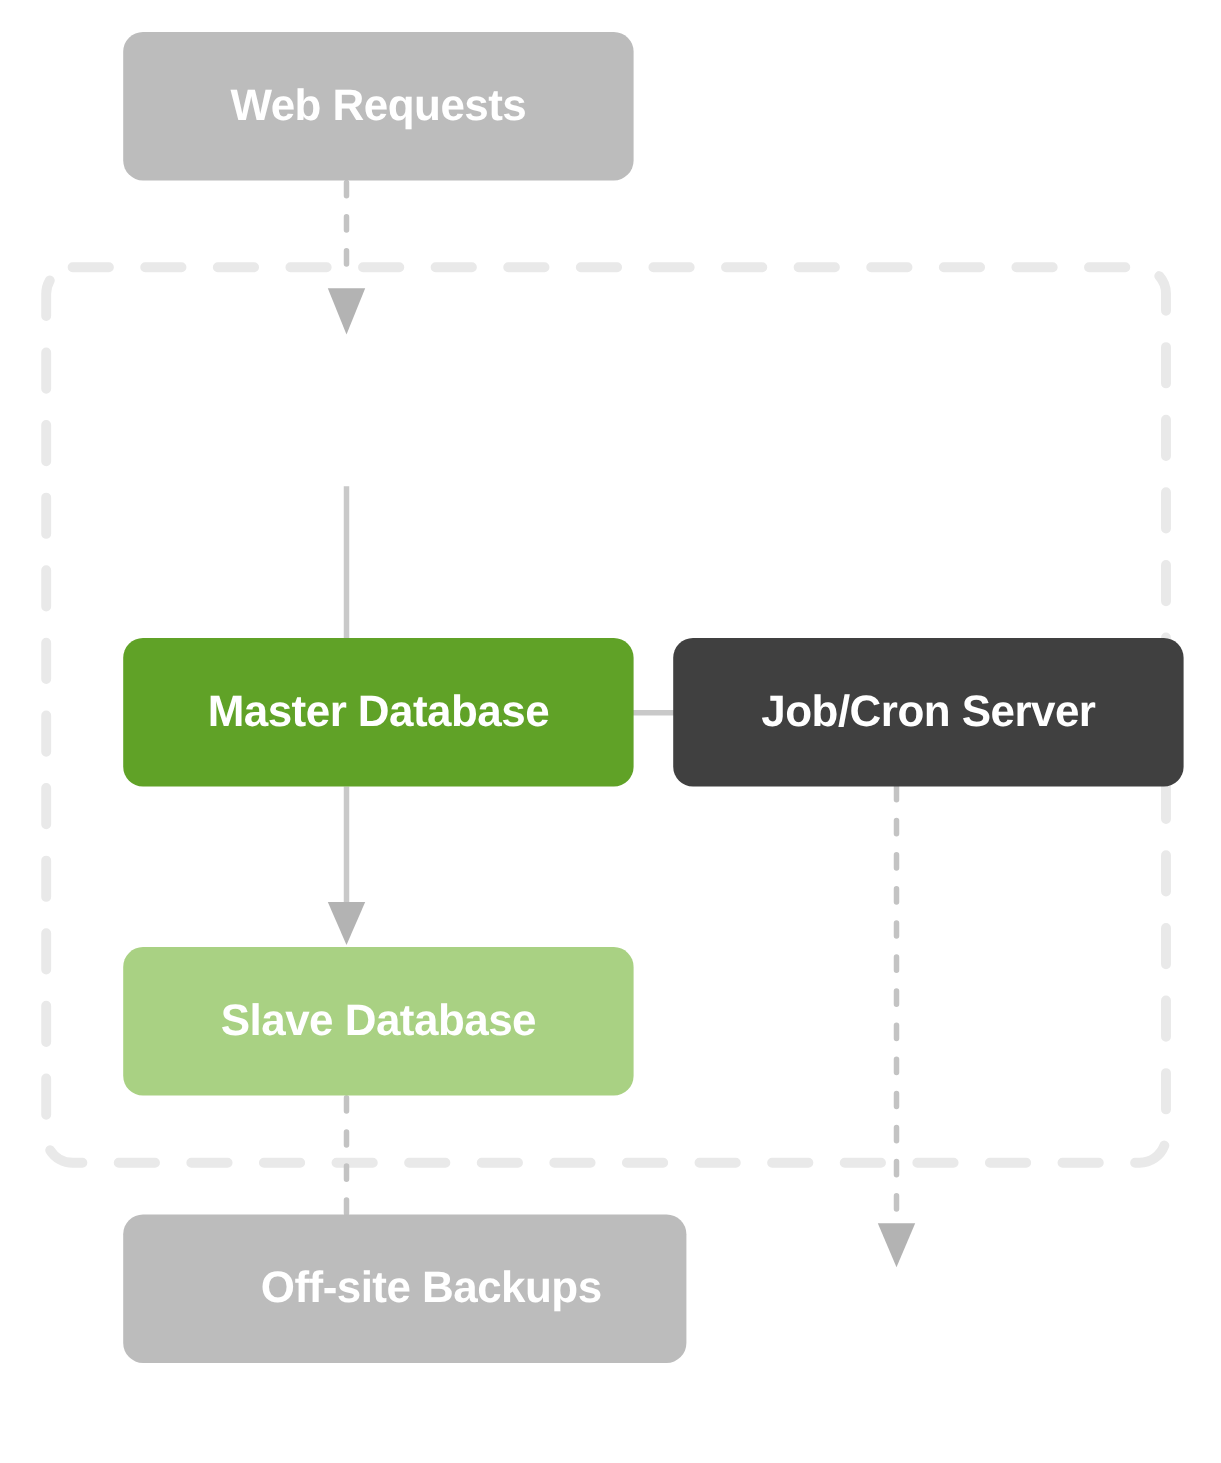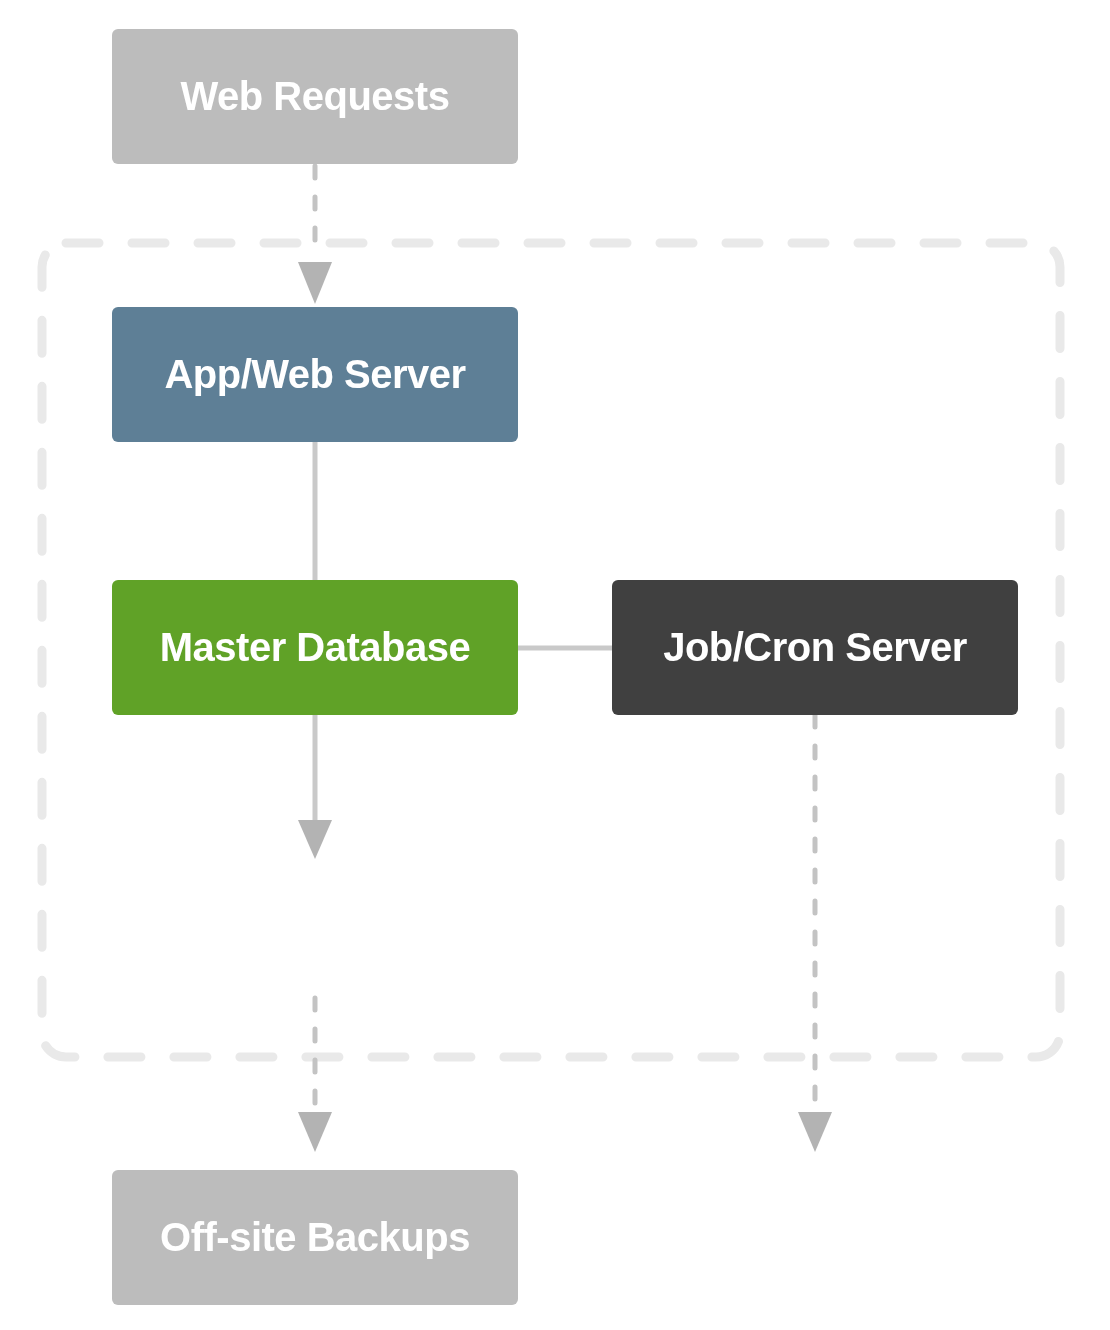--- a/index.html
+++ b/index.html
@@ -17,40 +17,40 @@
   }
   .connector-layer {
     position: absolute;
     left: 0;
     top: 0;
     width: 1110px;
     height: 1330px;
   }
   .node {
     position: absolute;
-    width: 406px;
+    width: 464px;
     height: 135px;
-    border-radius: 6px;
+    border-radius: 18px;
     display: flex;
     align-items: center;
     justify-content: center;
   }
   .node-label {
     color: #ffffff;
     font-weight: 700;
     font-size: 40px;
     letter-spacing: -0.5px;
     white-space: nowrap;
   }
   .pos-web-requests      { left: 112px; top: 29px;   }
   .pos-app-web-server    { left: 112px; top: 307px;  }
   .pos-master-database   { left: 112px; top: 580px;  }
   .pos-job-cron-server   { left: 612px; top: 580px;  }
   .pos-slave-database    { left: 112px; top: 861px;  }
-  .pos-offsite-backups   { left: 112px; top: 1170px; }
+  .pos-offsite-backups   { left: 112px; top: 1104px; padding-left: 48px; }
   .pos-external-services { left: 612px; top: 1154px; }
 </style>
 </head>
 <body>
 
 <div class="stage">
 
   <svg class="connector-layer" width="1110" height="1330" viewBox="0 0 1110 1330" xmlns="http://www.w3.org/2000/svg">
 
     <rect x="42" y="243" width="1018" height="814" rx="24" fill="none" stroke-width="9" stroke-dasharray="33 33" stroke-linecap="round" stroke="#e9e9e9"></rect>
@@ -69,31 +69,31 @@
     <polygon points="298,1112 332,1112 315,1152" fill="#b3b3b3"></polygon>
 
     <line x1="815" y1="715" x2="815" y2="1108" stroke-width="5" stroke-dasharray="12 19" stroke-linecap="round" stroke="#c3c3c3"></line>
     <polygon points="798,1112 832,1112 815,1152" fill="#b3b3b3"></polygon>
   </svg>
 
   <div class="node pos-web-requests" style="background-color: rgb(188, 188, 188);">
     <span class="node-label">Web Requests</span>
   </div>
 
-  <div class="node pos-app-web-server" style="background-color: rgb(94, 127, 150);">
-    <span class="node-label">App/Web Server</span>
-  </div>
 
   <div class="node pos-master-database" style="background-color: rgb(96, 162, 39);">
     <span class="node-label">Master Database</span>
   </div>
 
   <div class="node pos-job-cron-server" style="background-color: #404040;">
     <span class="node-label">Job/Cron Server</span>
   </div>
 
+  <div class="node pos-slave-database" style="background-color: rgb(169, 209, 131);">
+    <span class="node-label">Slave Database</span>
+  </div>
 
   <div class="node pos-offsite-backups" style="background-color: rgb(188, 188, 188);">
     <span class="node-label">Off-site Backups</span>
   </div>
 
 
 </div>
 
 </body></html>

